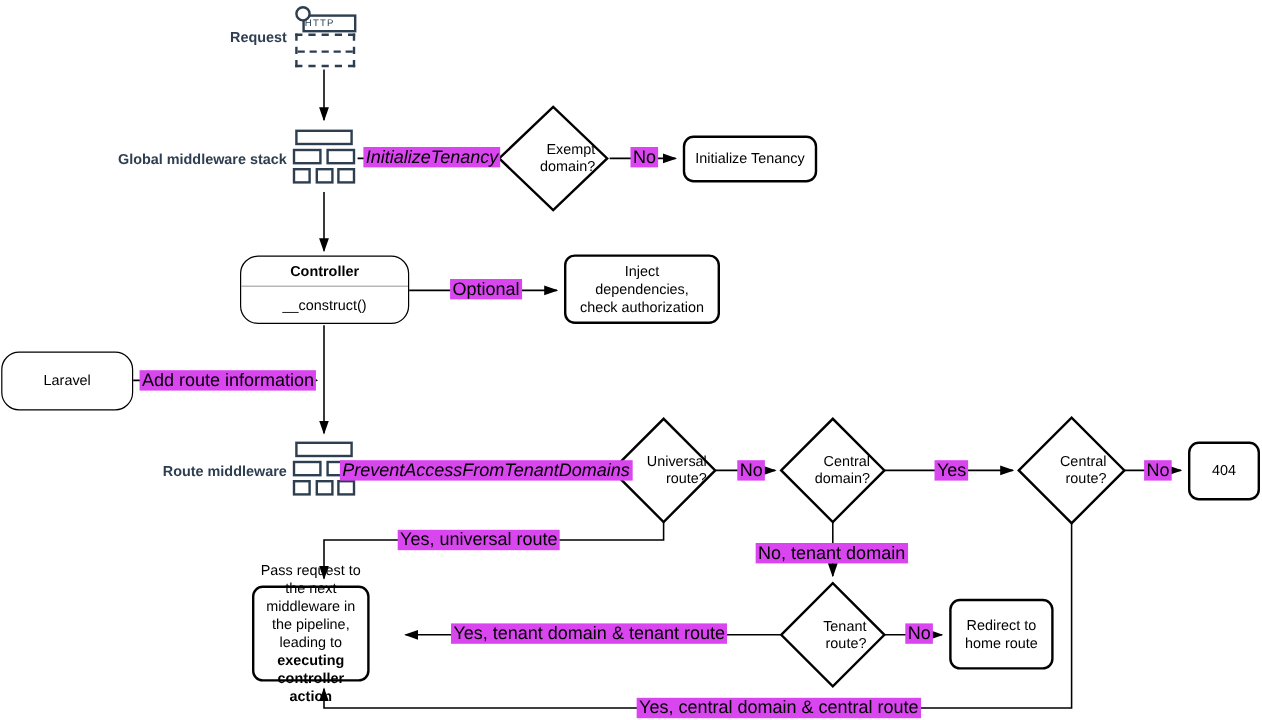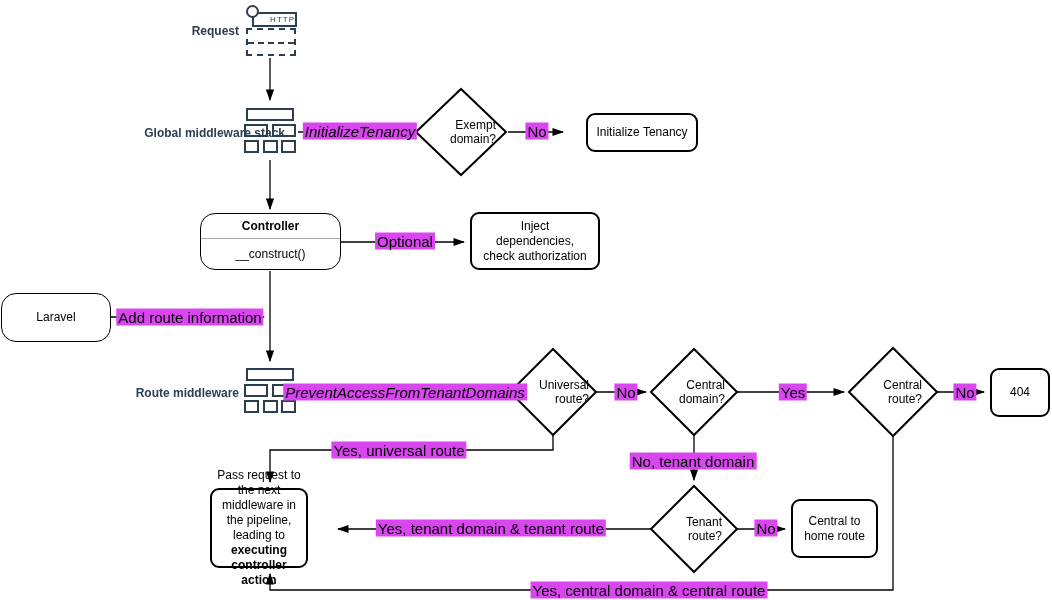--- a/index.html
+++ b/index.html
@@ -28,21 +28,21 @@
   .mw-icon{position:absolute;z-index:2;width:52px;display:flex;flex-direction:column;gap:3px;}
   .mw-icon .r{display:flex;justify-content:space-between;}
   .mw-icon .c{border:2px solid #2d3e50;background:#fff;height:13px;box-sizing:border-box;}
   .mw-icon .w1{width:48px;margin:0 auto;}
   .mw-icon .w2{width:24px;}
   .mw-icon .w3{width:15px;}
   
   .http-circle{position:absolute;z-index:4;width:13px;height:13px;border:2px solid #2d3e50;
         border-radius:50%;background:#fff;box-sizing:border-box;}
   .http-rect{position:absolute;z-index:3;width:45px;height:15px;border:2px solid #2d3e50;
-        background:#fff;box-sizing:border-box;display:flex;align-items:center;justify-content:flex-end;
+        background:#fff;box-sizing:border-box;display:flex;align-items:center;justify-content:flex-start;
         font-size:8px;letter-spacing:1px;color:#2d3e50;}
   .http-dashed{position:absolute;z-index:2;width:50px;height:28px;border:2px dashed #2d3e50;
         background:#fff;box-sizing:border-box;}
   .http-dashed .mid{position:absolute;left:0;right:0;top:50%;border-top:2px dashed #2d3e50;}
   .pass-text b{font-weight:bold;}
 </style>
 </head>
 <body>
 
 <div id="canvas">
@@ -96,21 +96,21 @@
     <div class="r">
         <div class="c w2"></div>
         <div class="c w2"></div>
       </div>
     <div class="r">
         <div class="c w3"></div>
         <div class="c w3"></div>
         <div class="c w3"></div>
       </div>
   </div>
-  <div class="icon-label" style="top:126px;padding-left:46px;">Global middleware stack</div>
+  <div class="icon-label" style="top:126px;">Global middleware stack</div>
 
   <div class="mw-icon" style="left:244px;top:368px;">
     <div class="r">
         <div class="c w1"></div>
       </div>
     <div class="r">
         <div class="c w2"></div>
         <div class="c w2"></div>
       </div>
     <div class="r">
@@ -120,34 +120,34 @@
       </div>
   </div>
   <div class="icon-label" style="top:386px;">Route middleware</div>
 
   <div class="diamond-text" style="left:461px;top:132px;width:70px;">Exempt domain?</div>
   <div class="diamond-text" style="left:553px;top:392px;width:72px;">Universal route?</div>
   <div class="diamond-text" style="left:694px;top:392px;width:62px;">Central domain?</div>
   <div class="diamond-text" style="left:893px;top:392px;width:58px;">Central route?</div>
   <div class="diamond-text" style="left:694px;top:529px;width:56px;">Tenant route?</div>
 
-  <div class="node rounded" style="left:586px;top:113px;width:112px;height:39px;">Initialize Tenancy</div>
+  <div class="node rounded" style="left:569px;top:113px;width:112px;height:39px;">Initialize Tenancy</div>
 
   <div id="controller" class="node plain" style="left:200px;top:213px;width:141px;height:57px;">
     <div class="hd">Controller</div>
     <div class="bd">__construct()</div>
   </div>
 
   <div class="node rounded" style="left:470px;top:212px;width:130px;height:58px;padding:0 8px;">Inject dependencies, check authorization</div>
 
   <div class="node plain" style="left:1px;top:293px;width:110px;height:49px;">Laravel</div>
 
   <div class="node rounded" style="left:990px;top:368px;width:60px;height:49px;">404</div>
 
-  <div class="node rounded" style="left:791px;top:499px;width:87px;height:59px;padding:0 4px;">Central to home route</div>
+  <div class="node rounded" style="left:791px;top:499px;width:87px;height:59px;padding:0 4px;">Redirect to home route</div>
 
   <div class="node rounded pass-text" style="left:210px;top:488px;width:98px;height:80px;padding:0 4px;">
     <div><span>Pass request to the next middleware in the pipeline, leading to </span><b>executing controller action</b></div>
   </div>
 
   <div class="edge-label it" style="left:360px;top:131px;">InitializeTenancy</div>
   <div class="edge-label" style="left:537px;top:131px;">No</div>
   <div class="edge-label" style="left:405px;top:241px;">Optional</div>
   <div class="edge-label" style="left:190px;top:317px;">Add route information</div>
   <div class="edge-label it" style="left:405px;top:392px;">PreventAccessFromTenantDomains</div>

